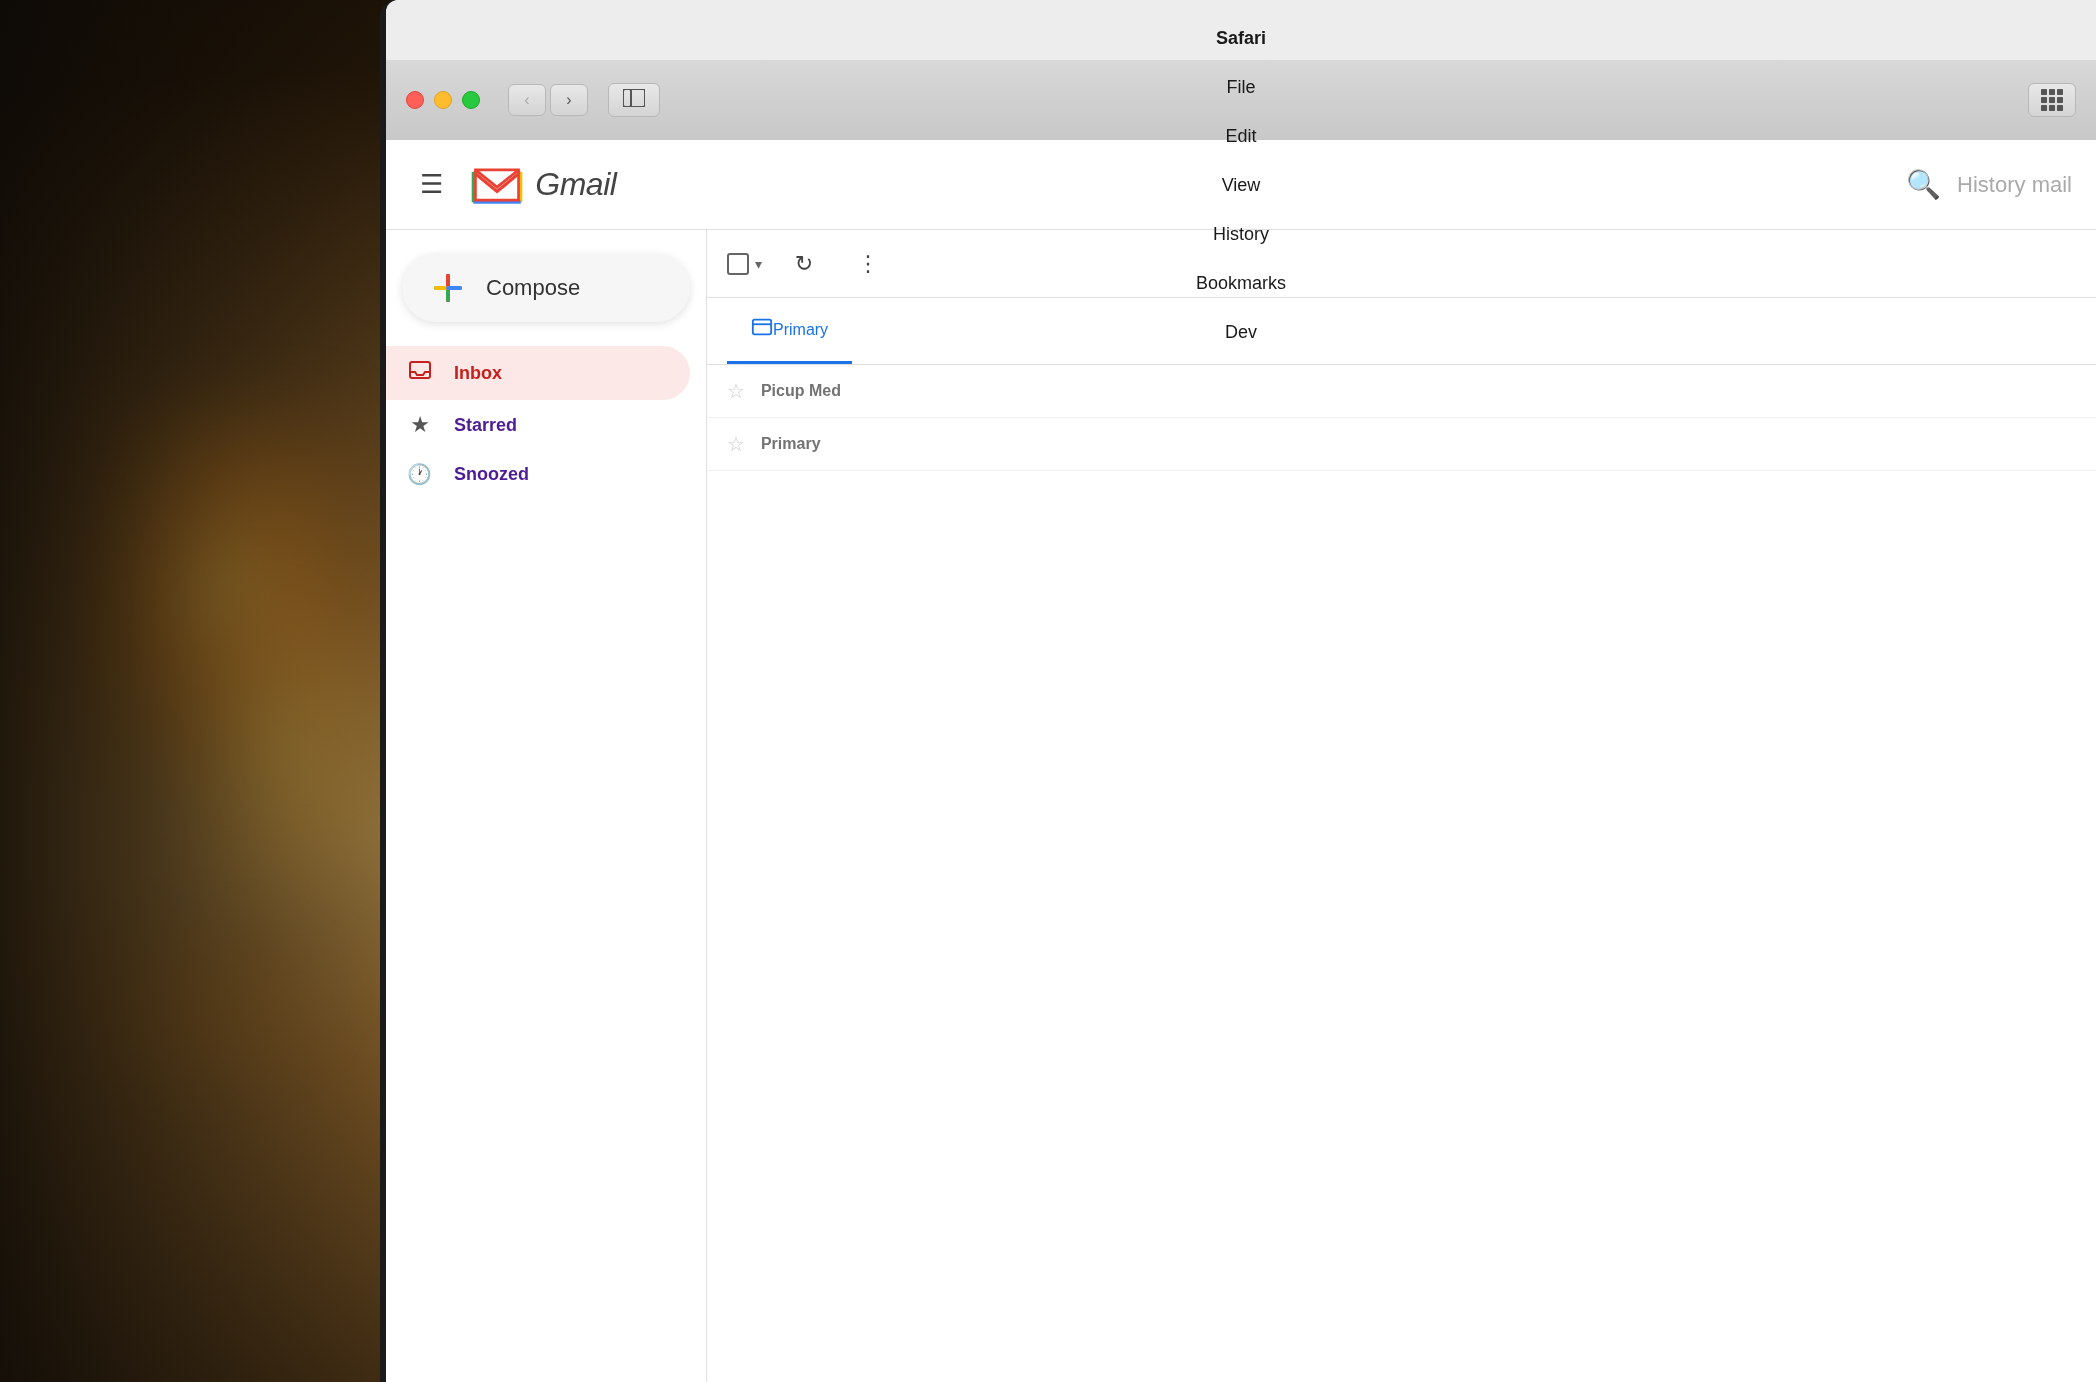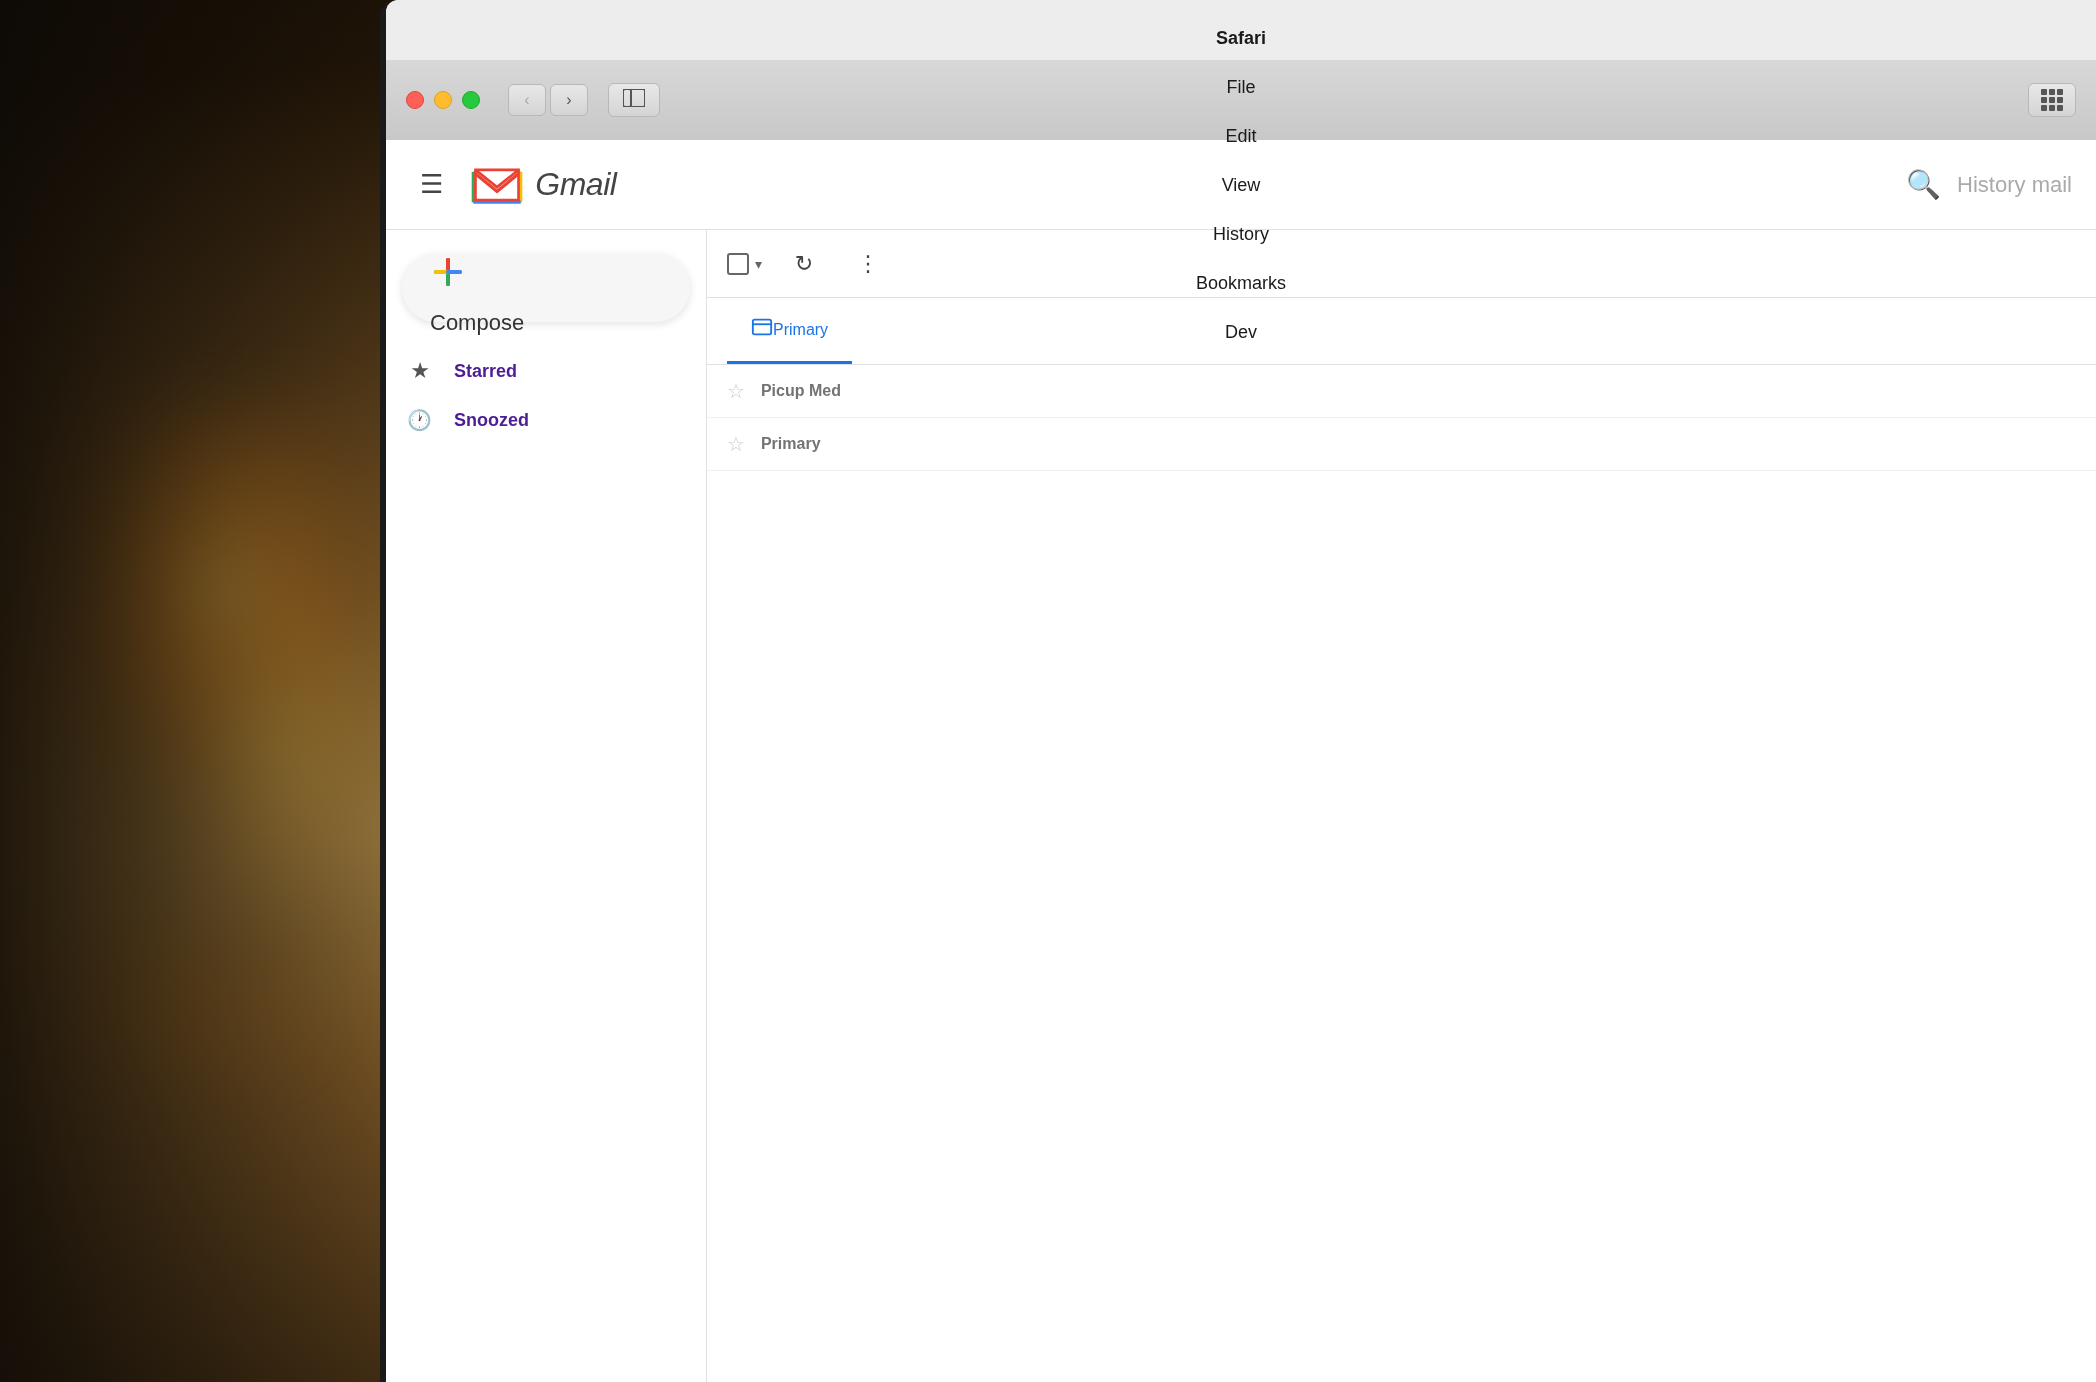--- a/index.html
+++ b/index.html
@@ -319,26 +319,25 @@
       overflow-y: auto;
     }
 
     
     .compose-btn {
       margin: 8px 16px 24px 16px;
       height: 68px;
       background: #f6f6f6;
       border-radius: 36px;
       display: flex;
-      align-items: flex-start;
+      align-items: center;
       gap: 20px;
       padding: 0 28px;
       cursor: pointer;
       box-shadow: 0 2px 8px rgba(0,0,0,0.12);
-      flex-direction: column;
     }
 
     .compose-plus {
       display: flex;
       align-items: center;
       justify-content: center;
     }
 
     .compose-text {
       font-size: 22px;
@@ -594,20 +593,29 @@
 
                 <line x1="18" y1="6" x2="18" y2="18" stroke="#EA4335" stroke-width="4" stroke-linecap="round"></line>
                 <line x1="18" y1="18" x2="18" y2="30" stroke="#34A853" stroke-width="4" stroke-linecap="round"></line>
                 <line x1="6" y1="18" x2="18" y2="18" stroke="#FBBC04" stroke-width="4" stroke-linecap="round"></line>
                 <line x1="18" y1="18" x2="30" y2="18" stroke="#4285F4" stroke-width="4" stroke-linecap="round"></line>
               </svg>
             </div>
             <span class="compose-text">Compose</span>
           </div>
 
+          <div class="nav-item active">
+            <span class="nav-item-icon">
+              <svg width="24" height="24" viewBox="0 0 24 24">
+                <rect x="2" y="4" width="20" height="16" rx="2" fill="none" stroke="#c5221f" stroke-width="2"></rect>
+                <path d="M2 14 L7 14 L9 17 L15 17 L17 14 L22 14" fill="none" stroke="#c5221f" stroke-width="2"></path>
+              </svg>
+            </span>
+            <span class="nav-item-label">Inbox</span>
+          </div>
 
           <div class="nav-item">
             <span class="nav-item-icon" style="color:#555; font-size:22px;">★</span>
             <span class="nav-item-label">Starred</span>
           </div>
 
           <div class="nav-item">
             <span class="nav-item-icon" style="font-size:20px;">🕐</span>
             <span class="nav-item-label">Snoozed</span>
           </div>

